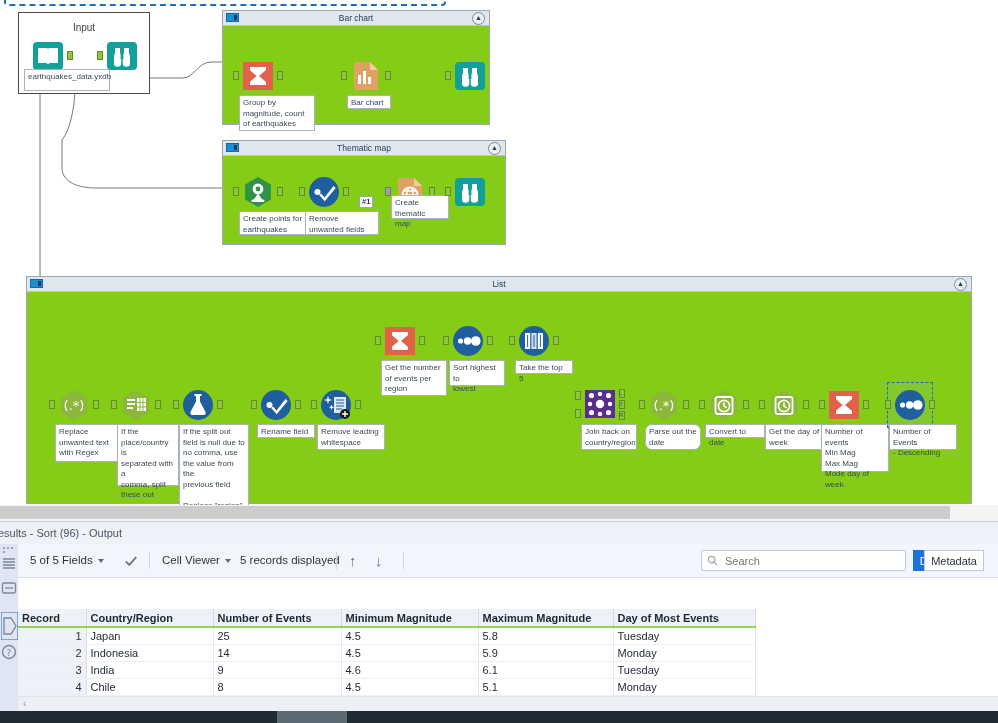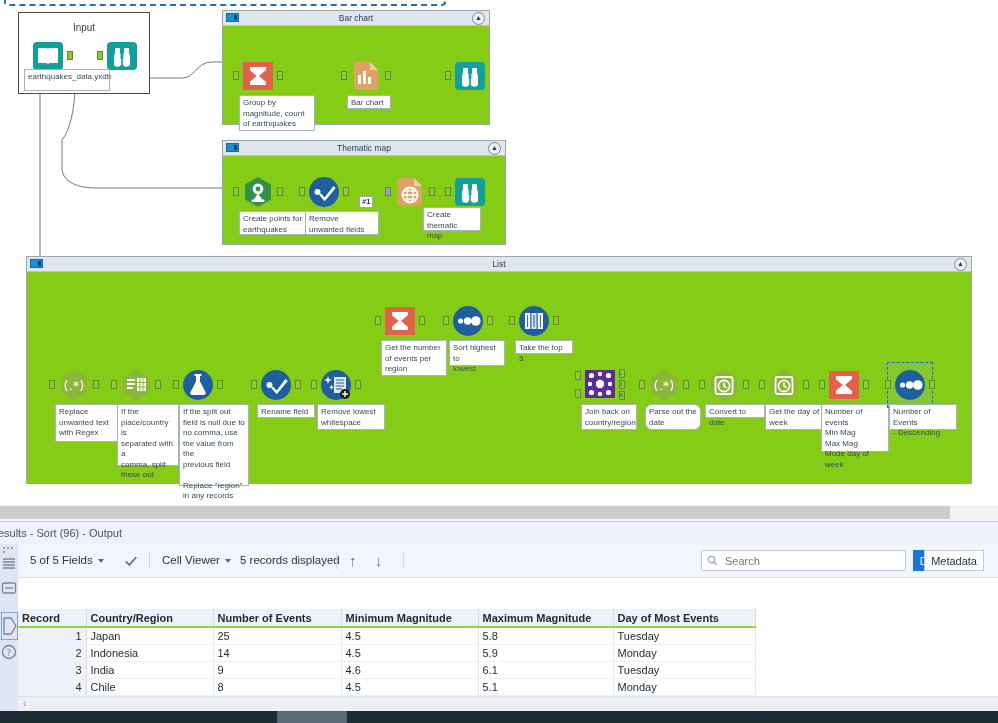--- a/index.html
+++ b/index.html
@@ -330,36 +330,36 @@
         <svg class="glyph" viewBox="0 0 34 34">
           <path d="M5 3h16l8 8v20H5z" fill="#e0a264"></path>
           <path d="M21 3l8 8h-8z" fill="#f0cda6"></path>
           <circle cx="17" cy="20" r="7.6" fill="none" stroke="#fff" stroke-width="1.7"></circle>
           <ellipse cx="17" cy="20" rx="3.2" ry="7.6" fill="none" stroke="#fff" stroke-width="1.4"></ellipse>
           <path d="M9.6 20h14.8M10.6 16h12.8M10.6 24h12.8" stroke="#fff" stroke-width="1.3"></path>
         </svg>
         <div class="port in gray"></div>
         <div class="port out"></div>
       </div>
-      <div class="anno" style="left:168px;top:52px;width:58px;height:24px;margin-left:32px;">Create thematic
+      <div class="anno" style="left:168px;top:40px;width:58px;height:24px;">Create thematic
 map</div>
 
       <div class="tool" style="left:230px;top:20px;">
         <svg class="glyph" viewBox="0 0 34 34">
           <rect x="2" y="3" width="30" height="28" rx="4" fill="#12a19a"></rect>
           <path d="M10 9h5v5l1.2 3v8c0 1.6-1.4 2.8-3.7 2.8S9 26.6 9 25v-8L10 14z" fill="#fff"></path>
           <path d="M24 9h-5v5l-1.2 3v8c0 1.6 1.4 2.8 3.7 2.8S25 26.6 25 25v-8L24 14z" fill="#fff"></path>
           <rect x="15.6" y="16" width="2.8" height="4" fill="#12a19a"></rect>
         </svg>
         <div class="port in"></div>
       </div>
     </div>
   </div>
 
-  <div class="container cont-tool" style="left:26px;top:256px;width:946px;height:228px;">
+  <div class="container cont-tool" style="left:26px;top:276px;width:946px;height:228px;">
     <div class="cont-head">
       <span class="cont-chip"></span>
       <span>List</span>
       <span class="cont-collapse">▲</span>
     </div>
     <div class="cont-body">
 
       <div class="tool" style="left:30px;top:97px;">
         <svg class="glyph" viewBox="0 0 34 34">
           <path d="M17 2l12.9 7.5v15L17 32 4.1 24.5v-15z" fill="#8cb63c"></path>
@@ -426,21 +426,21 @@
           <path d="M15 9h12v16H15z" fill="#dfe9f3"></path>
           <path d="M17 12h8M17 15h8M17 18h8M17 21h6" stroke="#1f5f9e" stroke-width="1.1"></path>
           <path d="M9 8l1 3 3 1-3 1-1 3-1-3-3-1 3-1z" fill="#fff"></path>
           <path d="M12.5 16.5l.7 2 2 .7-2 .7-.7 2-.7-2-2-.7 2-.7z" fill="#fff"></path>
           <circle cx="26" cy="26" r="5" fill="#1a1a1a"></circle>
           <path d="M26 23v6M23 26h6" stroke="#fff" stroke-width="1.4"></path>
         </svg>
         <div class="port in"></div>
         <div class="port out"></div>
       </div>
-      <div class="anno" style="left:290px;top:133px;width:68px;height:26px;">Remove lowest
+      <div class="anno" style="left:290px;top:133px;width:68px;height:26px;">Remove leading
 whitespace</div>
 
       <div class="tool" style="left:356px;top:33px;">
         <svg class="glyph" viewBox="0 0 34 34">
           <rect x="2" y="3" width="30" height="28" fill="#e2614a"></rect>
           <path d="M9 8h16v3l-7 6 7 6v3H9v-3.2l6.6-5.8L9 11.2z" fill="#fff"></path>
         </svg>
         <div class="port in"></div>
         <div class="port out"></div>
       </div>

